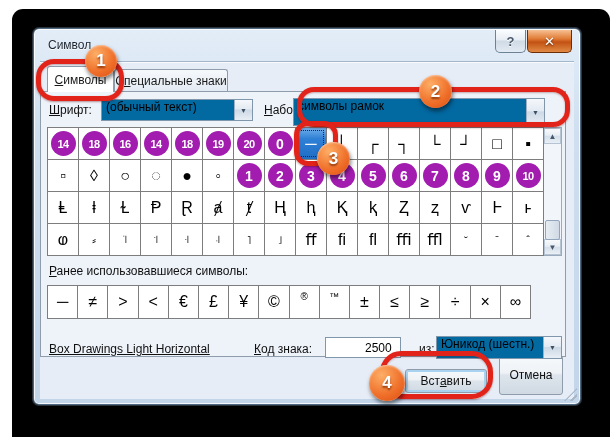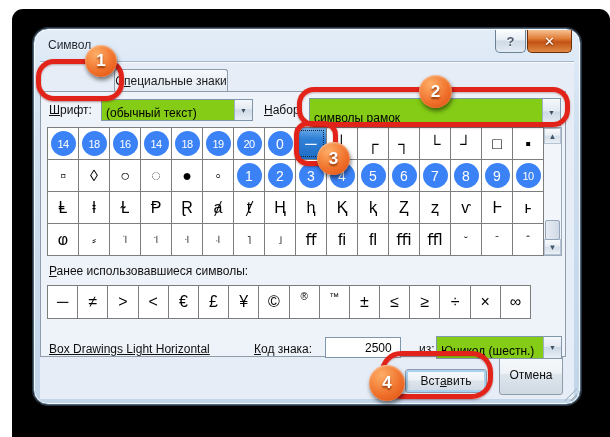--- a/index.html
+++ b/index.html
@@ -1,21 +1,21 @@
 <!DOCTYPE html>
 <html><head>
 <meta charset="utf-8">
 <style>
   html,body{margin:0;padding:0;}
   body{font-family:"Liberation Sans","DejaVu Sans",sans-serif;background:#fff;}
   .canvas{position:relative;width:610px;height:437px;overflow:hidden;background:#fff;}
   .black-bg{position:absolute;left:12px;top:9px;right:0;bottom:0;background:#000;border-radius:11px 11px 0 0;}
 
   
-  .dialog{position:absolute;left:33px;top:28px;width:546px;height:375px;border-radius:15px;
+  .dialog{position:absolute;left:33px;top:28px;width:546px;height:375px;border-radius:6px;
     background:linear-gradient(180deg,#e3edf8 0%,#cfdfef 28%,#c2d5e9 100%);
     border:1px solid #50687f;box-shadow:inset 0 0 0 1px rgba(255,255,255,.8), 0 0 0 1px rgba(120,150,180,.35);}
   .dlg-title{position:absolute;left:14px;top:9px;font-size:12px;color:#1b2430;text-shadow:0 1px 0 rgba(255,255,255,.85);}
   .cap-btn{position:absolute;top:1px;height:23px;display:flex;align-items:center;justify-content:center;
     border:1px solid #6e8296;border-top:none;border-radius:0 0 5px 5px;box-sizing:border-box;cursor:default;}
   .btn-help{left:461px;width:31px;background:linear-gradient(#fbfdfe,#e7edf4 45%,#cfdae6 50%,#e3ebf3);
     color:#4a5a6c;font-weight:700;font-size:13px;text-shadow:0 1px 0 #fff;}
   .btn-close{left:493px;width:45px;background:linear-gradient(#f6c092,#e07b35 40%,#c35214 55%,#e08a45);
     border-color:#6b2f08;color:#fff;font-weight:700;font-size:13px;text-shadow:0 1px 2px #5a2605;}
 
@@ -26,35 +26,35 @@
   .tab{position:absolute;box-sizing:border-box;display:flex;align-items:center;justify-content:center;
     font-size:12px;color:#1a1a1a;border:1px solid #8e9cac;border-bottom:none;border-radius:3px 3px 0 0;cursor:default;}
   .tab.active{left:7px;top:4px;width:67px;height:26px;background:#fff;z-index:3;}
   .tab.inactive{left:74px;top:7px;width:114px;height:23px;background:linear-gradient(#f6f9fc,#e2eaf2);z-index:1;}
 
   .tabpage{position:absolute;left:0;top:29px;width:526px;height:266px;box-sizing:border-box;
     border:1px solid #8e9cac;background:#eef2f9;z-index:2;}
 
   .lbl{position:absolute;font-size:12px;color:#101010;white-space:nowrap;}
 
-  .combo{position:absolute;box-sizing:border-box;background:#84cc16;border:1px solid #8096ab;
-    display:flex;align-items:flex-end;font-size:12px;color:#000;padding-left:4px;cursor:default;}
+  .combo{position:absolute;box-sizing:border-box;background:#0369a1;border:1px solid #8096ab;
+    display:flex;align-items:flex-start;font-size:12px;color:#000;padding-left:4px;cursor:default;}
   .combo .arrowbtn{margin-left:auto;align-self:stretch;width:17px;display:flex;align-items:center;justify-content:center;
     background:linear-gradient(#f5f8fb,#e3eaf2 45%,#cdd9e6 50%,#e8eef5);border-left:1px solid #9eb0c4;}
   .arrow-glyph{font-size:7px;color:#3c4f63;line-height:1;}
 
   
   .gridouter{position:absolute;left:6px;top:35px;display:flex;}
   .chargrid{display:grid;grid-template-columns:repeat(16,30px);grid-auto-rows:31px;gap:1px;
     background:#7d7d7d;border:1px solid #7d7d7d;}
   .gcell{background:#fff;display:flex;align-items:center;justify-content:center;font-size:16px;color:#000;overflow:hidden;cursor:default;}
   .gcell.mark{font-size:11px;}
   .gcell.sel{background:linear-gradient(#6fb0ea,#2e7fd6 35%,#1f6ec6);color:#fff;outline:1px dotted #10253a;outline-offset:-3px;}
-  .ncirc{width:25px;height:25px;border-radius:50%;background:#3b82f6;color:#fff;display:flex;align-items:center;
-    justify-content:center;font-weight:400;font-size:14px;}
+  .ncirc{width:25px;height:25px;border-radius:50%;background:#a21caf;color:#fff;display:flex;align-items:center;
+    justify-content:center;font-weight:700;font-size:14px;}
   .ncirc.len2{font-size:11px;letter-spacing:-0.6px;}
 
   
   .vscroll{width:18px;height:129px;box-sizing:border-box;border:1px solid #9aaabc;border-left:none;
     background:#eef2f7;display:flex;flex-direction:column;}
   .sbtn{height:16px;display:flex;align-items:center;justify-content:center;font-size:8px;color:#44586e;
     background:linear-gradient(#f8fafc,#e8eef4 45%,#d4dee9 50%,#e9eff5);border:1px solid #b5c3d2;box-sizing:border-box;}
   .strack{flex:1;position:relative;background:#f2f5f9;}
   .sthumb{position:absolute;left:1px;right:1px;top:76px;height:18px;background:linear-gradient(90deg,#e8edf3,#cfd9e5);
     border:1px solid #93a5ba;border-radius:2px;}
@@ -98,36 +98,39 @@
     <div class="dlg-title">Символ</div>
     <div class="cap-btn btn-help">
       <span>?</span>
     </div>
     <div class="cap-btn btn-close">
       <span>✕</span>
     </div>
 
     <div class="client">
 
+      <div class="tab active">
+        <span><u>С</u>имволы</span>
+      </div>
       <div class="tab inactive">
         <span>С<u>п</u>ециальные знаки</span>
       </div>
 
       <div class="tabpage">
 
         <div class="lbl" style="left:8px;top:11px;"><u>Ш</u>рифт:</div>
         <div class="combo" style="left:60px;top:7px;width:152px;height:22px;">
           <span>(обычный текст)</span>
           <span class="arrowbtn">
               <span class="arrow-glyph">▼</span>
             </span>
         </div>
 
         <div class="lbl" style="left:223px;top:11px;"><u>Н</u>абор:</div>
-        <div class="combo" style="left:268px;top:6px;width:252px;height:28px;">
+        <div class="combo" style="left:252px;top:6px;width:252px;height:28px;">
           <span>символы рамок</span>
           <span class="arrowbtn">
               <span class="arrow-glyph">▼</span>
             </span>
         </div>
 
         <div class="gridouter">
           <div class="chargrid">
               <div class="gcell">
                 <span class="ncirc len2">14</span>

